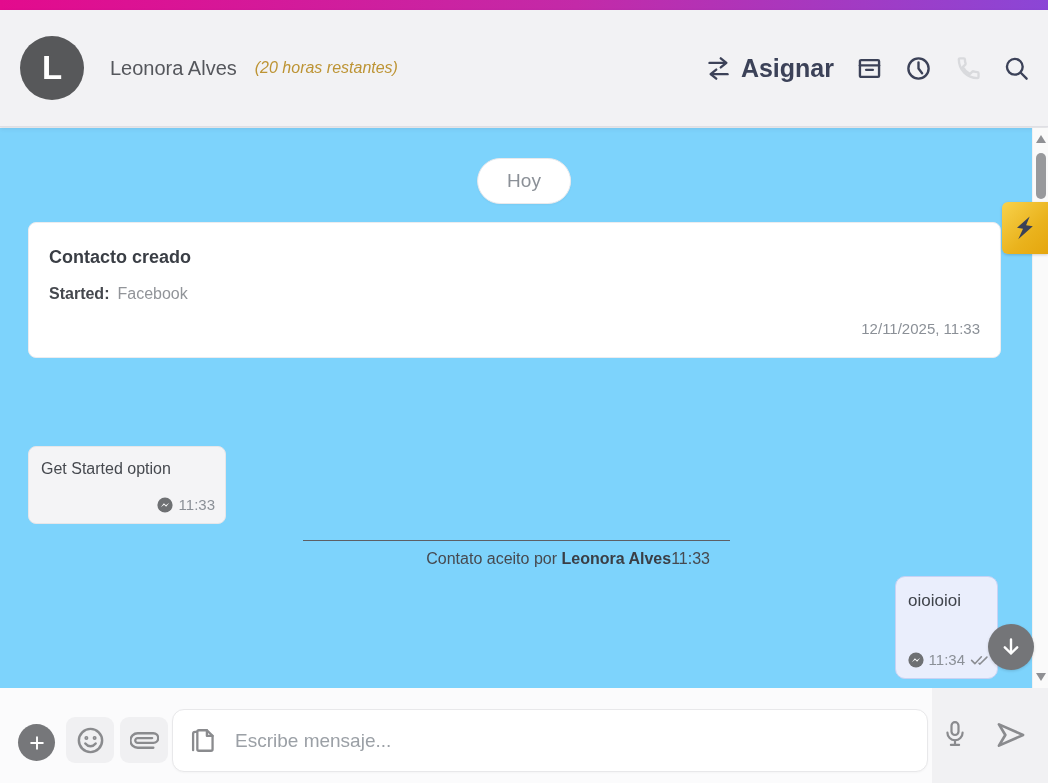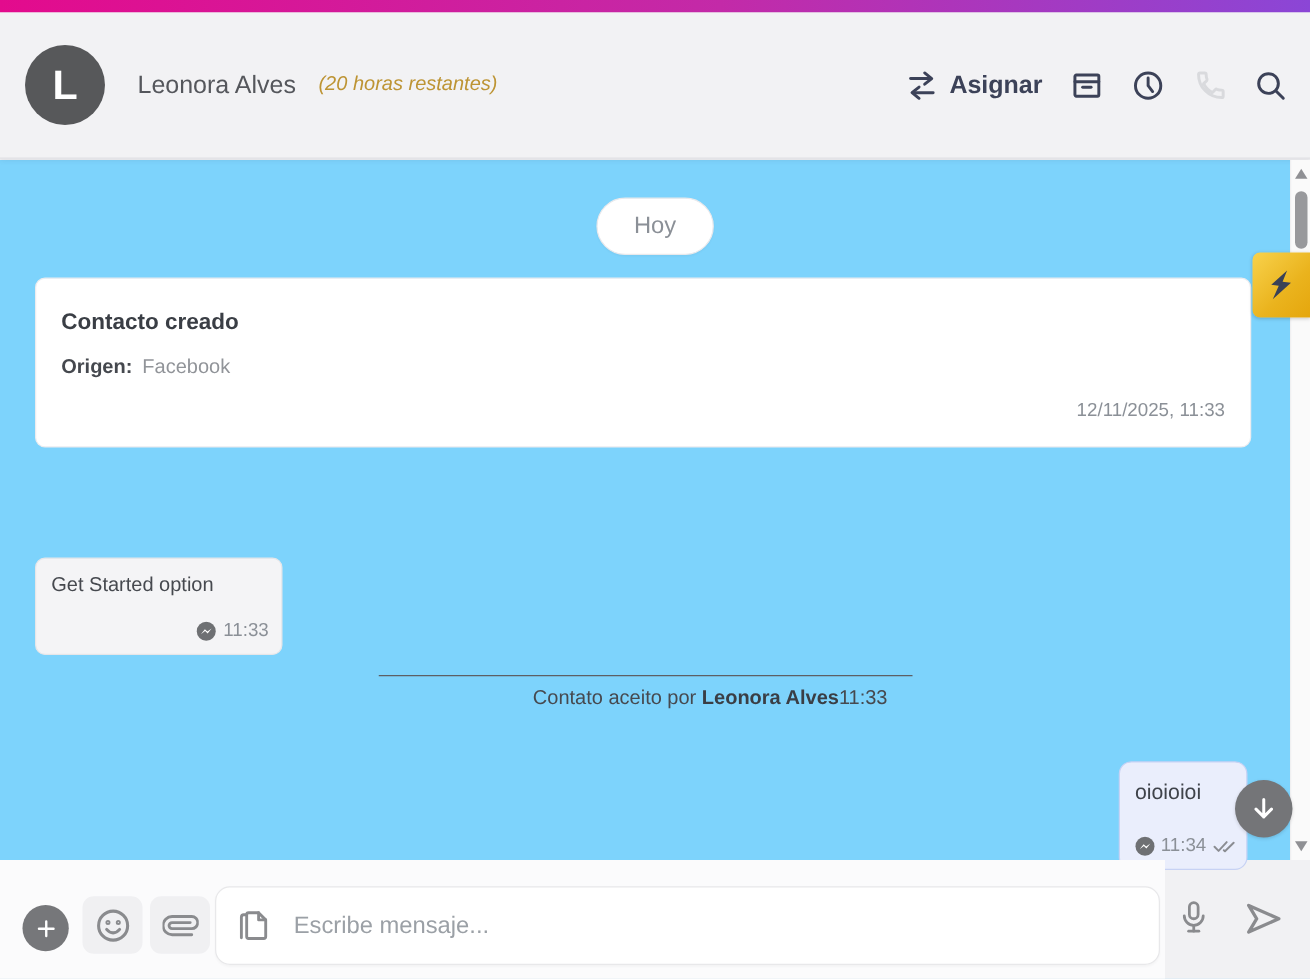--- a/index.html
+++ b/index.html
@@ -16,21 +16,21 @@
     background:#f2f2f4;border-bottom:1px solid #dfdfe4;
     box-shadow:0 2px 4px rgba(70,70,90,.10);
     display:flex;align-items:center;padding:0 18px 0 20px;box-sizing:border-box;z-index:3;}
   .avatar{width:64px;height:64px;border-radius:50%;background:#57585a;color:#fff;
     display:flex;align-items:center;justify-content:center;
     font-size:33px;font-weight:700;margin-right:26px;flex:0 0 auto;}
   .contact-name{font-size:20px;color:#55575c;margin-right:18px;}
   .time-remaining{font-style:italic;font-size:16px;color:#bd9434;}
   .header-actions{margin-left:auto;display:flex;align-items:center;gap:22px;}
   .assign-btn{display:flex;align-items:center;gap:9px;color:#3c4258;
-    font-weight:700;font-size:20px;cursor:pointer;}
+    font-weight:700;font-size:25px;cursor:pointer;}
   .hicon{width:27px;height:27px;display:block;}
   .hicon path,.hicon rect,.hicon circle,.hicon line{stroke:#3c4258;stroke-width:2.1;
     fill:none;stroke-linecap:round;stroke-linejoin:round;}
   .hicon.disabled path{stroke:#d9dadd;}
   .icon-btn{cursor:pointer;display:flex;align-items:center;}
 
   
   .chat{position:absolute;top:128px;left:0;width:1048px;height:560px;background:#7dd3fc;}
   .pill{position:absolute;left:50%;transform:translateX(-50%);
     background:#fff;border:1px solid #e9e9ec;border-radius:24px;
@@ -52,21 +52,21 @@
   .bubble-in .msg-text{position:absolute;left:12px;top:13px;font-size:16px;color:#46494f;}
   .msg-meta{position:absolute;right:10px;bottom:10px;display:flex;align-items:center;
     gap:6px;color:#8b9097;font-size:15px;}
 
   .event-row{position:absolute;left:303px;top:412px;width:427px;
     border-top:1px solid #5d5f64;padding:9px 20px 0 16px;box-sizing:border-box;
     display:flex;justify-content:flex-end;align-items:baseline;
     font-size:16px;color:#46494f;}
   .event-row b{color:#3a3e45;}
 
-  .bubble-out{position:absolute;left:895px;top:481px;width:103px;height:87px;
+  .bubble-out{position:absolute;left:895px;top:448px;width:103px;height:103px;
     background:#eaeefc;border:1px solid #c7d2f4;border-radius:10px;box-sizing:border-box;}
   .bubble-out .msg-text{position:absolute;left:12px;top:14px;font-size:17px;color:#3f434a;}
   .bubble-out .msg-meta{right:8px;bottom:10px;gap:5px;}
 
   .scroll-down-btn{position:absolute;left:988px;top:496px;width:46px;height:46px;
     border-radius:50%;background:#747578;display:flex;align-items:center;
     justify-content:center;cursor:pointer;z-index:5;box-shadow:0 1px 3px rgba(0,0,0,.15);}
 
   .quick-actions-btn{position:absolute;right:0;top:74px;width:46px;height:52px;
     background:linear-gradient(135deg,#f8d24c 0%,#eab31d 60%,#e5a60d 100%);
@@ -155,21 +155,21 @@
     </div>
   </div>
 
   <div class="chat">
 
     <div class="pill pill-today">Hoy</div>
 
     <div class="log-card">
       <div class="log-title">Contacto creado</div>
       <div class="log-origin">
-        <span class="lbl">Origen:</span><span class="val">Facebook</span>
+        <span class="lbl">Started:</span><span class="val">Facebook</span>
       </div>
       <div class="log-time">12/11/2025, 11:33</div>
     </div>
 
 
     <div class="bubble-in">
       <div class="msg-text">Get Started option</div>
       <div class="msg-meta">
         <svg width="16" height="16" viewBox="0 0 16 16">
           <circle cx="8" cy="8" r="7.6" fill="#6e7073"></circle>

